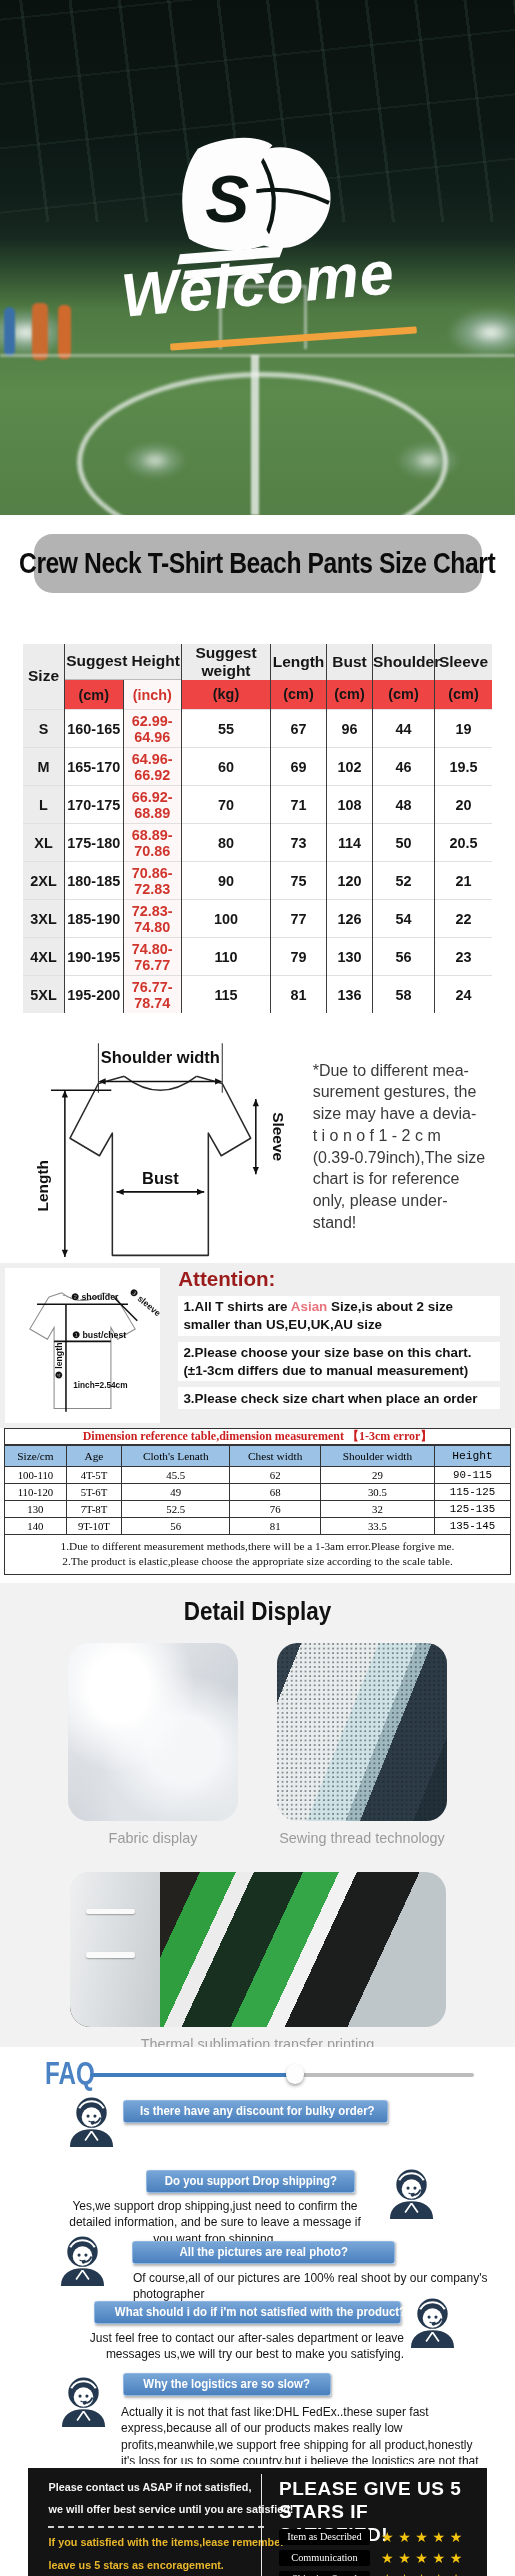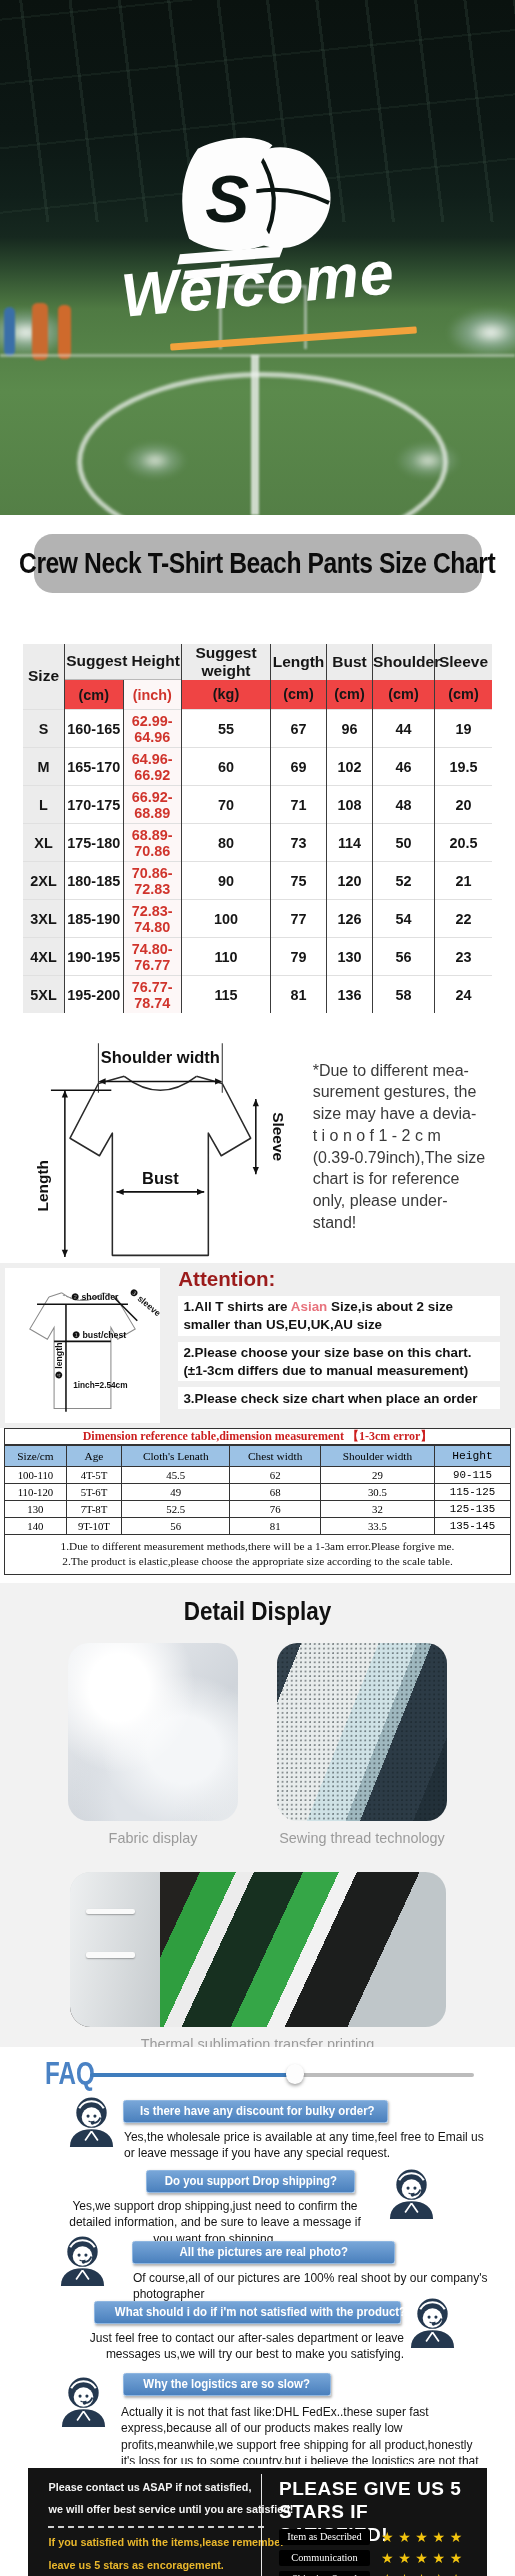--- a/index.html
+++ b/index.html
@@ -440,21 +440,20 @@
   <section class="faq">
     <div class="faq-head">FAQ</div>
     <div class="sl-blue"></div>
     <div class="sl-gray"></div>
     <div class="sl-knob"></div>
 
     <svg class="avatar q1av" viewBox="0 0 100 110">
         <use href="#avatar-def"></use>
       </svg>
     <div class="qbtn q1b"><span>Is there have any discount for bulky order?</span></div>
-    <div class="ans q1a">Yes,the wholesale price is available at any time,feel free to Email us or leave message if you have any special request.</div>
 
     <div class="qbtn q2b"><span>Do you support Drop shipping?</span></div>
     <svg class="avatar q2av" viewBox="0 0 100 110">
         <use href="#avatar-def"></use>
       </svg>
     <div class="ans q2a">Yes,we support drop shipping,just need to confirm the detailed information, and be sure to leave a message if you want frop shipping.</div>
 
     <svg class="avatar q3av" viewBox="0 0 100 110">
         <use href="#avatar-def"></use>
       </svg>

